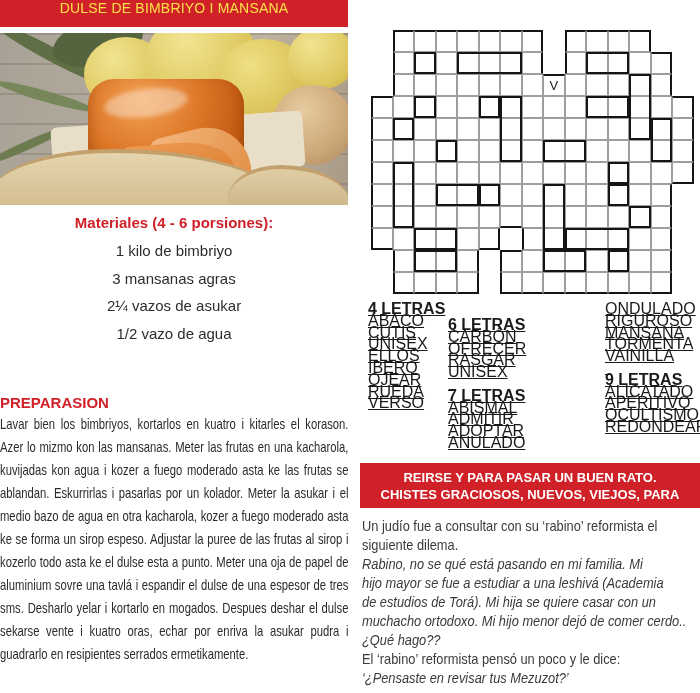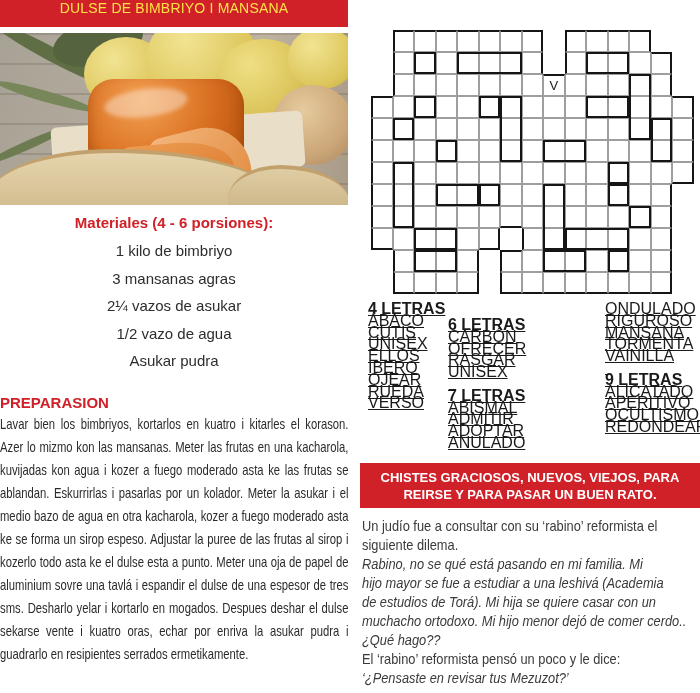--- a/index.html
+++ b/index.html
@@ -94,21 +94,20 @@
     <div class="bread" style="left:228px;top:132px;width:122px;height:44px;background:linear-gradient(180deg,#dfcda4,#cbb486);"></div>
   </div>
 
   <div id="materials">
     <div id="materials-title">Materiales (4 - 6 porsiones):</div>
     <div id="materials-list">
         <div class="mat-item">1 kilo de bimbriyo</div>
         <div class="mat-item">3 mansanas agras</div>
         <div class="mat-item">2¼ vazos de asukar</div>
         <div class="mat-item">1/2 vazo de agua</div>
-        <div class="mat-item">Asukar pudra</div>
       </div>
   </div>
 
   <div id="prep-title">PREPARASION</div>
   <div id="prep-text">Lavar bien los bimbriyos, kortarlos en kuatro i kitarles el korason. Azer lo mizmo kon las mansanas. Meter las frutas en una kacharola, kuvijadas kon agua i kozer a fuego moderado asta ke las frutas se ablandan. Eskurrirlas i pasarlas por un kolador. Meter la asukar i el medio bazo de agua en otra kacharola, kozer a fuego moderado asta ke se forma un sirop espeso. Adjustar la puree de las frutas al sirop i kozerlo todo asta ke el dulse esta a punto. Meter una oja de papel de aluminium sovre una tavlá i espandir el dulse de una espesor de tres sms. Desharlo yelar i kortarlo en mogados. Despues deshar el dulse sekarse vente i kuatro oras, echar por enriva la asukar pudra i guadrarlo en resipientes serrados ermetikamente.</div>
 
 
   <div id="grid">
       <div class="cell" style="left: 21.5px; top: 0px; border-top: 2.5px solid rgb(21, 21, 21); border-left: 2.5px solid rgb(21, 21, 21);"></div>
       <div class="cell" style="left: 43px; top: 0px; border-top: 2.5px solid rgb(21, 21, 21);"></div>
@@ -331,22 +330,22 @@
         <div class="wl-row">&nbsp;</div>
         <div class="wl-row wl-head">9 LETRAS</div>
         <div class="wl-row">ALICATADO</div>
         <div class="wl-row">APERITIVO</div>
         <div class="wl-row">OCULTISMO</div>
         <div class="wl-row">REDONDEAR</div>
       </div>
     </div>
 
   <div id="jokes-bar">
+    <div class="jokes-bar-line">REIRSE Y PARA PASAR UN BUEN RATO.</div>
     <div class="jokes-bar-line">CHISTES GRACIOSOS, NUEVOS, VIEJOS, PARA</div>
-    <div class="jokes-bar-line">REIRSE Y PARA PASAR UN BUEN RATO.</div>
   </div>
 
   <div id="joke-lines">
       <div class="joke-line n">Un judío fue a consultar con su ‘rabino’ reformista el</div>
       <div class="joke-line n">siguiente dilema.</div>
       <div class="joke-line i">Rabino, no se qué está pasando en mi familia. Mi</div>
       <div class="joke-line i">hijo mayor se fue a estudiar a una leshivá (Academia</div>
       <div class="joke-line i">de estudios de Torá). Mi hija se quiere casar con un</div>
       <div class="joke-line i">muchacho ortodoxo. Mi hijo menor dejó de comer cerdo..</div>
       <div class="joke-line i">¿Qué hago??</div>

